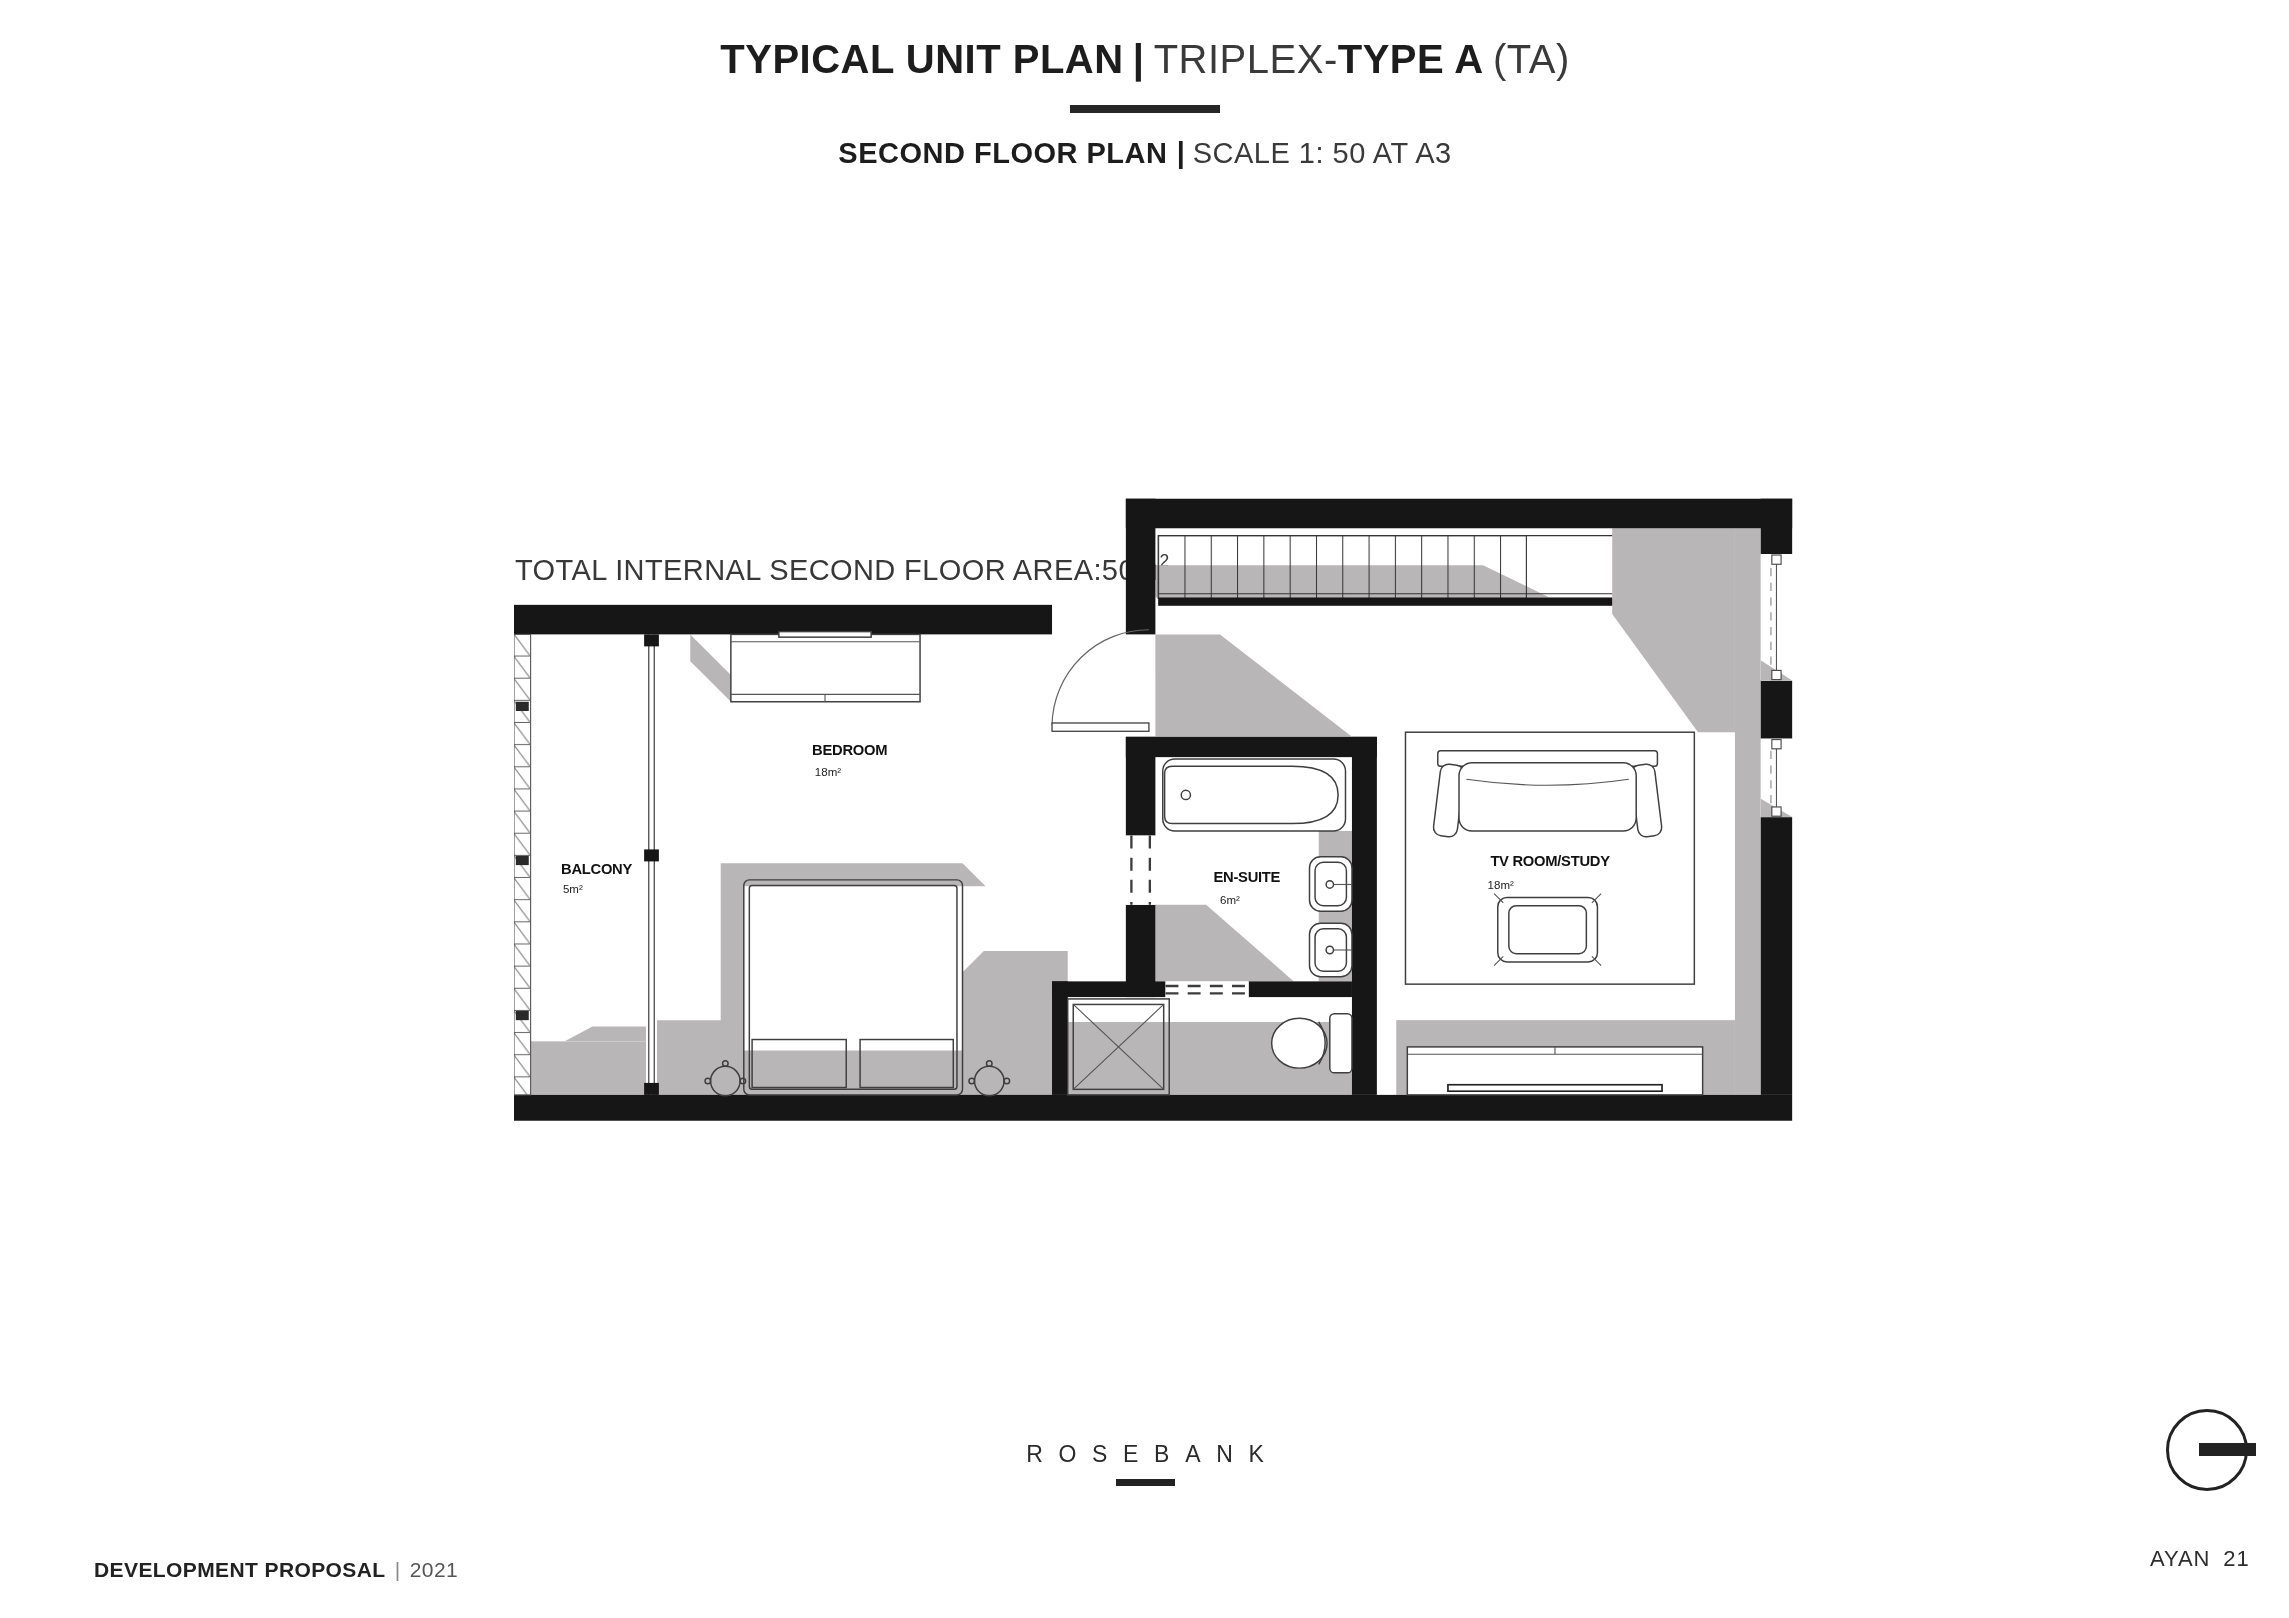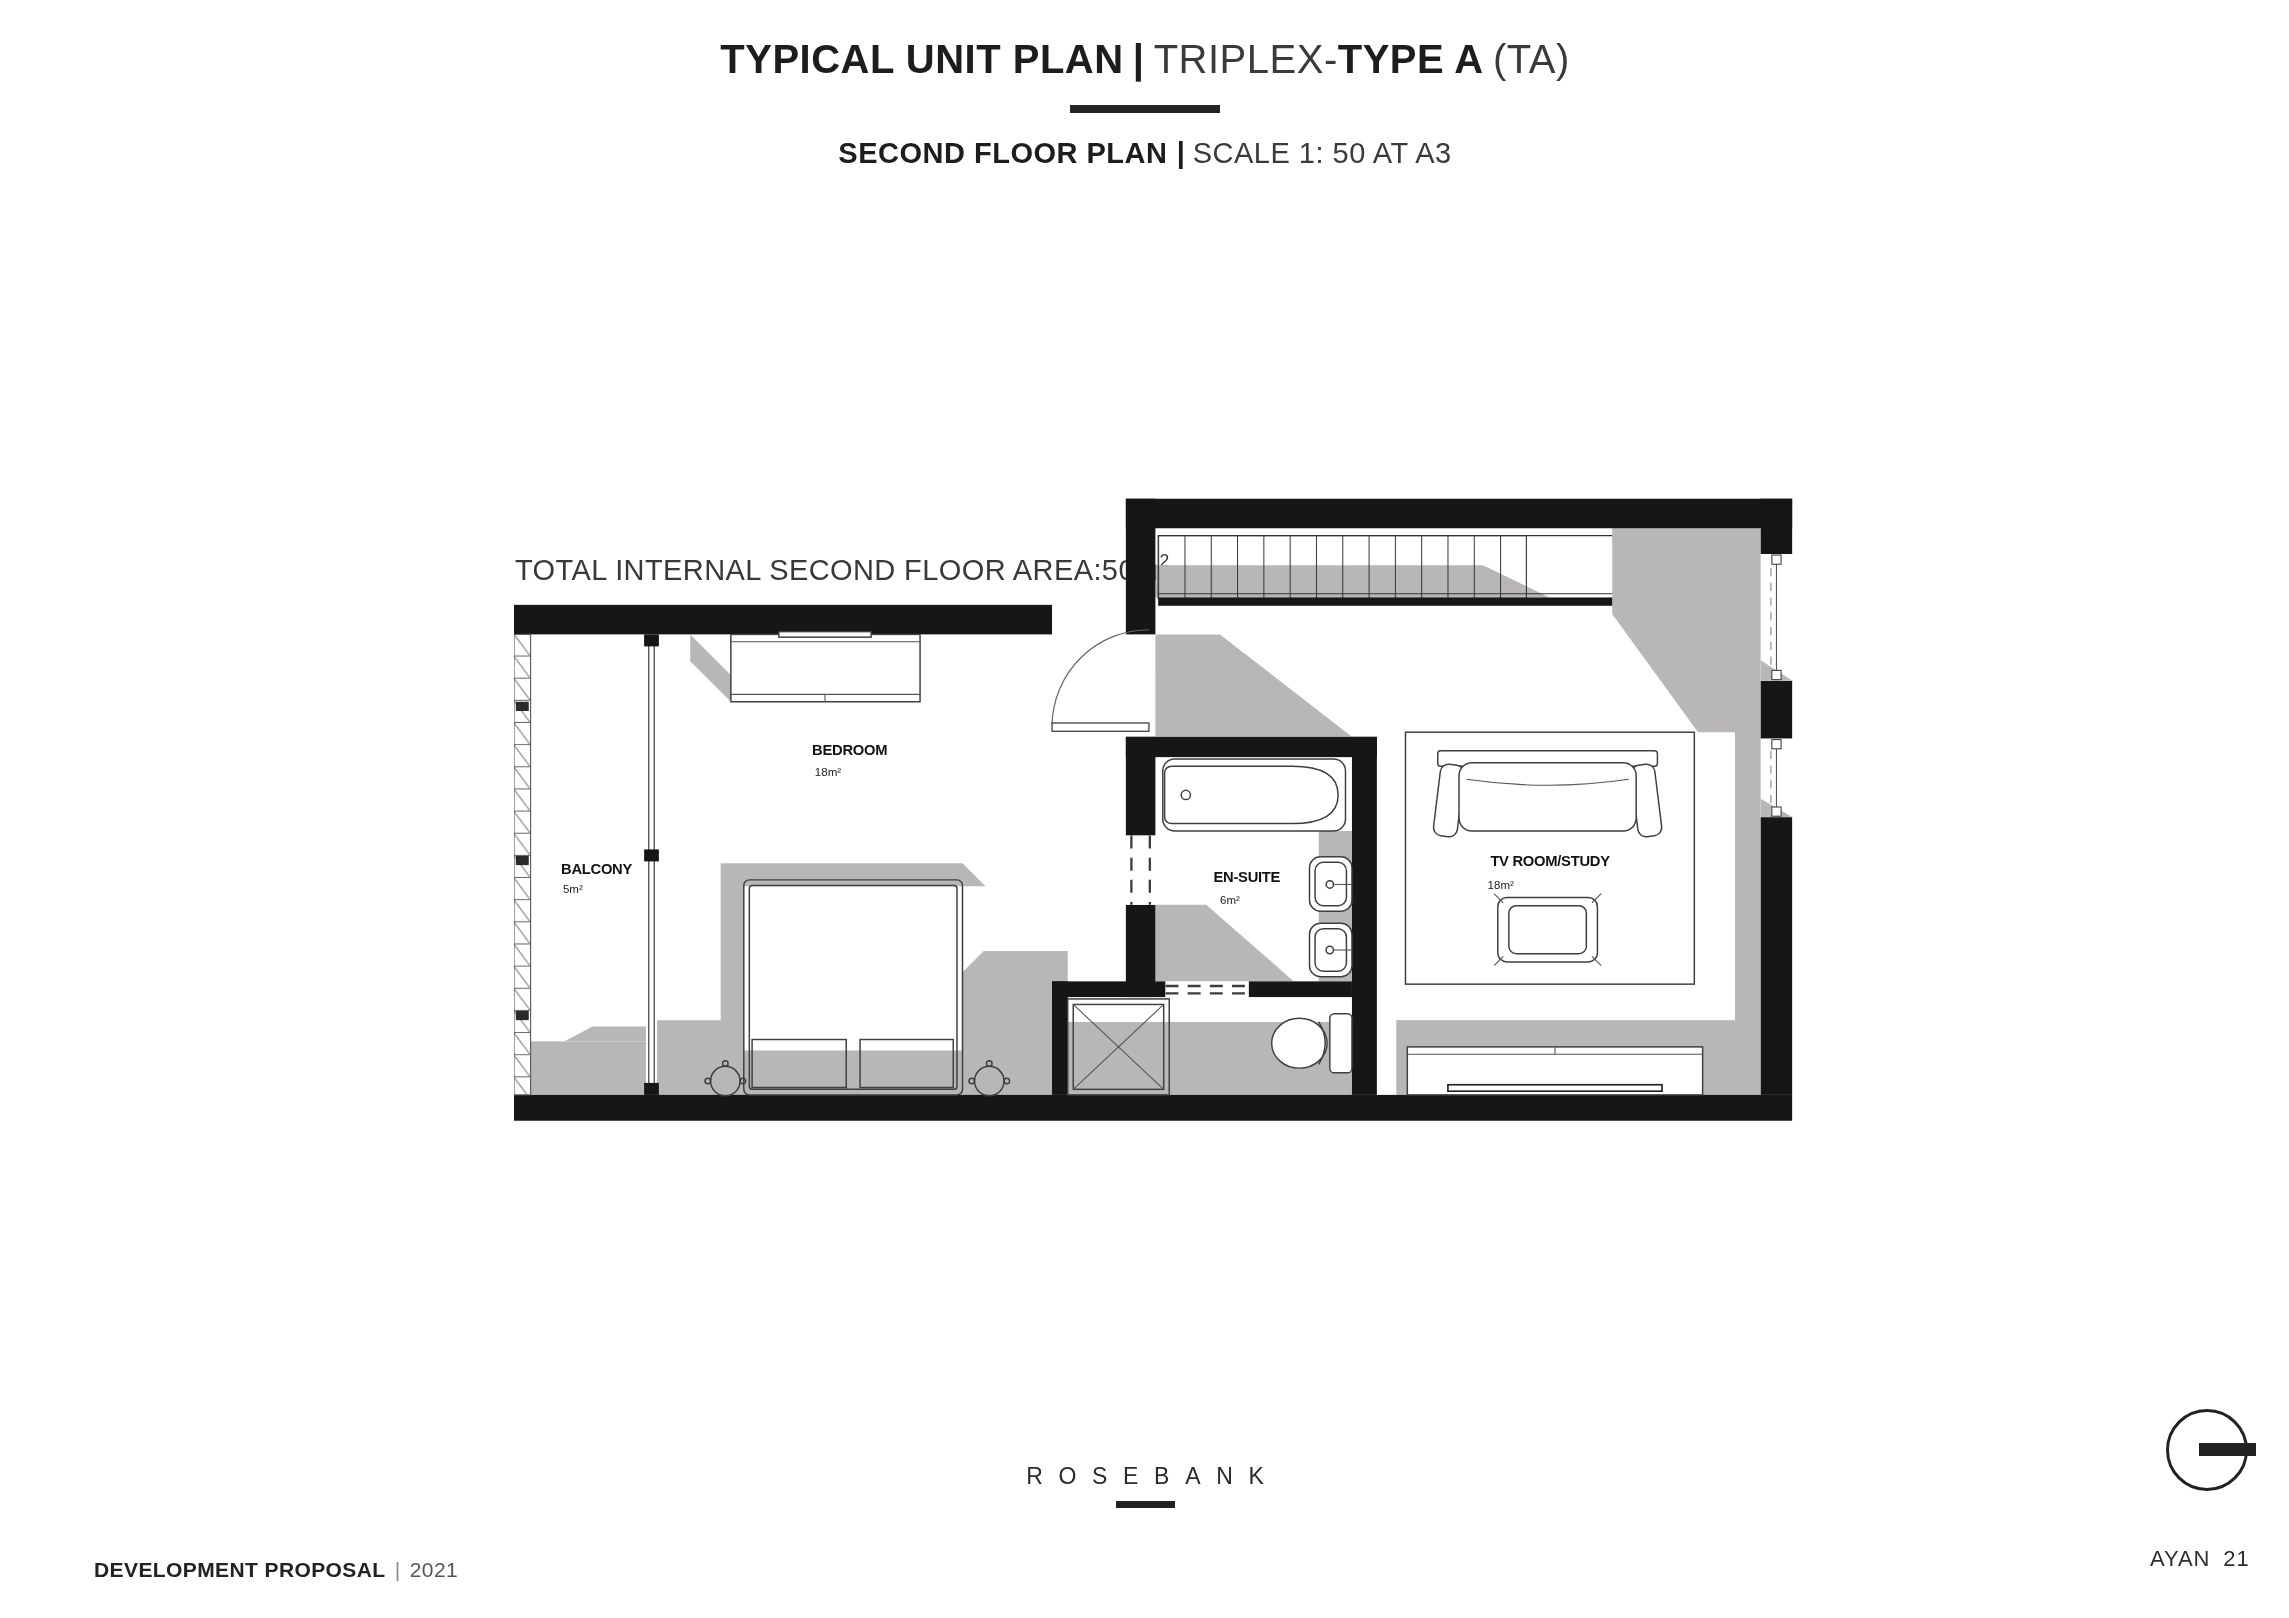--- a/index.html
+++ b/index.html
@@ -21,21 +21,21 @@
   #area-note sup{font-size:17.5px;vertical-align:13px;}
   
   #plan{top:494px;left:514px;width:1292px;height:637px;}
   
   #footer-left{left:94px;top:1558px;font-size:21px;letter-spacing:0.4px;}
   #footer-left .t{font-weight:700;color:#222;}
   #footer-left .sep{color:#8a8a8a;font-weight:400;padding:0 9.2px;}
   #footer-left .y{color:#555;font-weight:400;}
   #logo{left:0;right:0;top:1423px;text-align:center;}
   #logo .ayan{font-size:66px;font-weight:700;letter-spacing:5.5px;color:#222;line-height:1;}
-  #logo .rosebank{margin-top:40px;font-size:23px;font-weight:400;letter-spacing:15.7px;padding-left:15.7px;color:#2b2b2b;}
+  #logo .rosebank{margin-top:18px;font-size:23px;font-weight:400;letter-spacing:15.7px;padding-left:15.7px;color:#2b2b2b;}
   #logo .bar{width:59px;height:6.5px;background:#222;margin:11px auto 0;}
   #north{left:2166px;top:1409px;width:76px;height:76px;border:3.7px solid #222;border-radius:50%;}
   #north .needle{position:absolute;left:29.5px;top:31px;width:57px;height:13px;background:#222;}
   #page-num{left:2150px;top:1546px;font-size:22px;color:#2e2e2e;letter-spacing:0.9px;font-weight:400;}
   #page-num .n{padding-left:13px;}
   
   .wall{fill:#161616;stroke:none;}
   .shadow{fill:#b9b6b8;}
   .furn{fill:#ffffff;stroke:#3f3f3f;stroke-width:1.6;}
   .furn-open{fill:none;stroke:#3f3f3f;stroke-width:1.6;}

